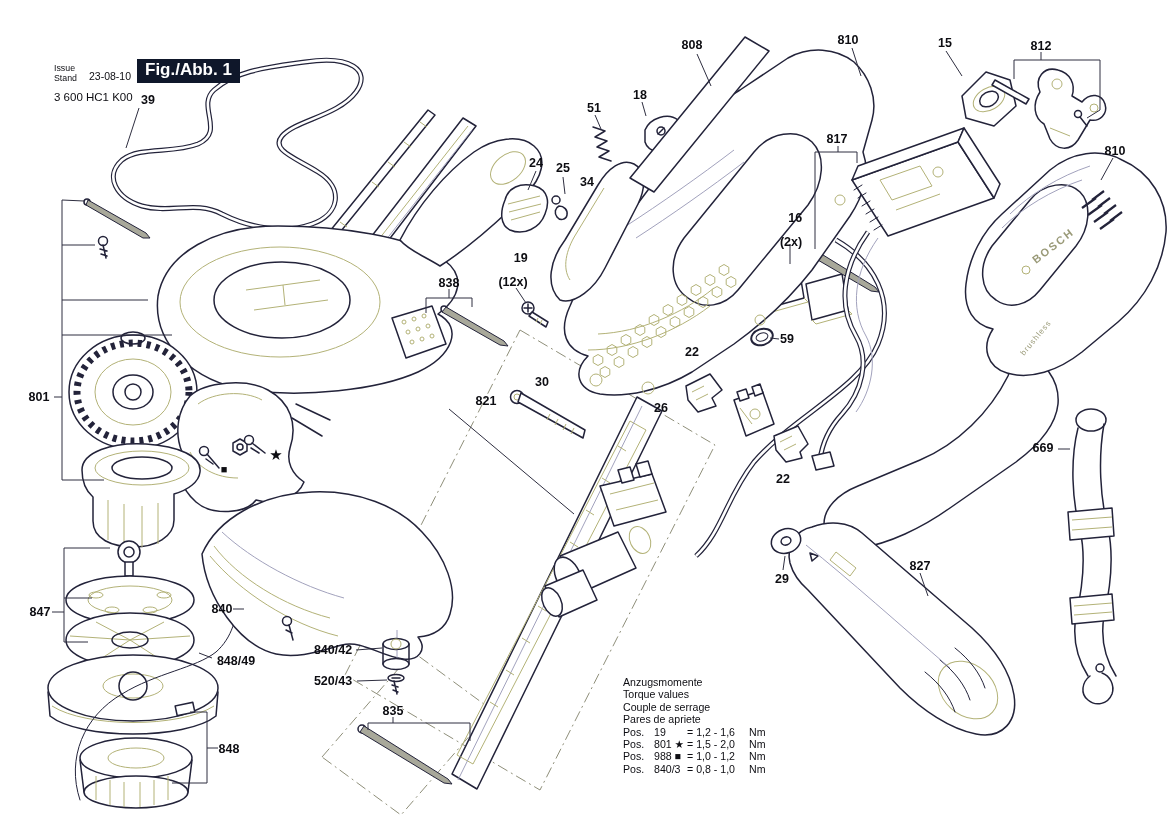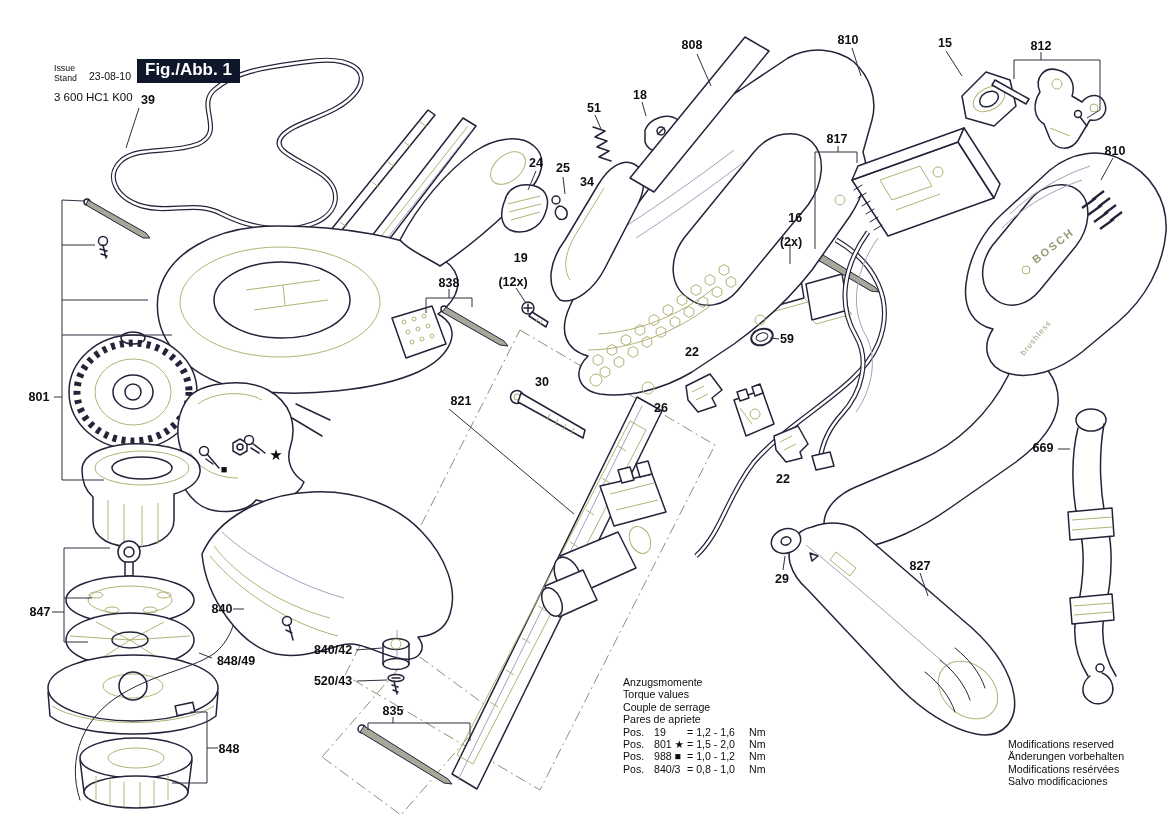--- a/index.html
+++ b/index.html
@@ -417,21 +417,21 @@
 <div class="plabel" style="left:536px;top:163px">24</div>
 <div class="plabel" style="left:563px;top:168px">25</div>
 <div class="plabel" style="left:587px;top:182px">34</div>
 <div class="plabel" style="left:791px;top:230px"><span>16</span><span class="l2">(2x)</span></div>
 <div class="plabel" style="left:513px;top:270px"><span>19</span><span class="l2">(12x)</span></div>
 <div class="plabel" style="left:449px;top:283px">838</div>
 <div class="plabel" style="left:787px;top:339px">59</div>
 <div class="plabel" style="left:692px;top:352px">22</div>
 <div class="plabel" style="left:542px;top:382px">30</div>
 <div class="plabel" style="left:661px;top:408px">26</div>
-<div class="plabel" style="left:461px;top:401px">821</div>
+<div class="plabel" style="left:486px;top:401px">821</div>
 <div class="plabel" style="left:39px;top:397px">801</div>
 <div class="plabel" style="left:783px;top:479px">22</div>
 <div class="plabel" style="left:1043px;top:448px">669</div>
 <div class="plabel" style="left:782px;top:579px">29</div>
 <div class="plabel" style="left:920px;top:566px">827</div>
 <div class="plabel" style="left:222px;top:609px">840</div>
 <div class="plabel" style="left:40px;top:612px">847</div>
 <div class="plabel" style="left:236px;top:661px">848/49</div>
 <div class="plabel" style="left:333px;top:650px">840/42</div>
 <div class="plabel" style="left:333px;top:681px">520/43</div>
@@ -465,20 +465,14 @@
     <span>Nm</span>
   </div>
   <div class="trow">
     <span>Pos.</span>
     <span>840/3</span>
     <span>= 0,8 - 1,0</span>
     <span>Nm</span>
   </div>
 </div>
 
-<div class="footer">
-  <div>Modifications reserved</div>
-  <div>Änderungen vorbehalten</div>
-  <div>Modifications resérvées</div>
-  <div>Salvo modificaciones</div>
+
 </div>
 
-</div>
-
 </body></html>

